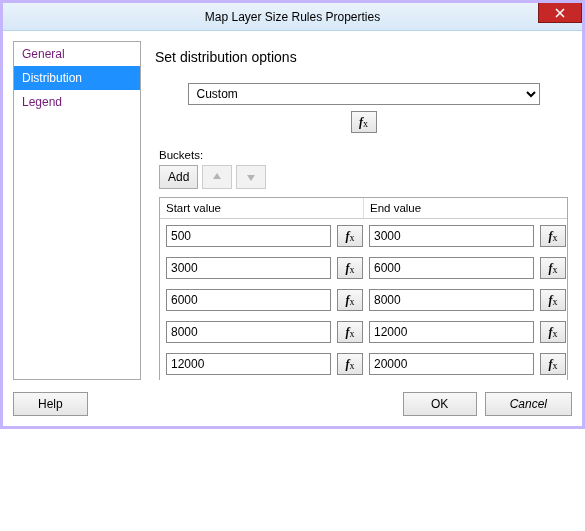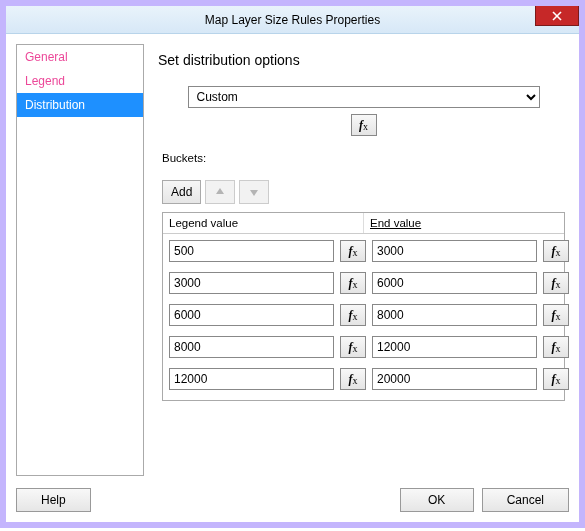--- a/index.html
+++ b/index.html
@@ -5,22 +5,22 @@
   * { box-sizing: border-box; }
   body {
     margin: 0;
     font-family: "Segoe UI", Tahoma, sans-serif;
     font-size: 12px;
     background: #fff;
     color: #000;
   }
   .window {
     width: 585px;
-    height: 528px;
-    border: 6px solid #c4b5fd;
+    height: 429px;
+    border: 3px solid #c4b5fd;
     display: flex;
     flex-direction: column;
     background: #fff;
   }
   .titlebar {
     height: 28px;
     background: linear-gradient(#e9f3fb, #d7e8f7);
     border-bottom: 1px solid #b8d4ea;
     display: flex;
     align-items: center;
@@ -57,21 +57,21 @@
   .sidebar {
     width: 128px;
     border: 1px solid #aaa;
     background: #fff;
     display: flex;
     flex-direction: column;
   }
   .side-item {
     padding: 5px 8px;
     cursor: default;
-    color: #ec4899;
+    color: #701a75;
   }
   .side-item.selected {
     background: #1e90ff;
     color: #fff;
   }
   .main {
     flex: 1;
     padding: 6px 4px 0 4px;
     display: flex;
     flex-direction: column;
@@ -113,21 +113,21 @@
     font-family: "Times New Roman", serif;
     font-style: italic;
     font-weight: bold;
     font-size: 12px;
     line-height: 1;
     cursor: default;
   }
   .fx-btn span:last-child { font-style: normal; font-size: 10px; font-weight: normal; position: relative; top: 2px; }
   .buckets-lbl {
     margin-top: 16px;
-    margin-bottom: 16px;
+    margin-bottom: 4px;
     font-size: 11.5px;
   }
   .toolbar {
     display: flex;
     gap: 4px;
     margin-bottom: 8px;
   }
   .tbtn {
     height: 24px;
     min-width: 30px;
@@ -151,21 +151,21 @@
     display: flex;
     border-bottom: 1px solid #ccc;
   }
   .th {
     flex: 1;
     padding: 4px 6px;
     font-size: 11.5px;
     border-right: 1px solid #ddd;
     background: #fff;
   }
-  .th:last-child { border-right: none; text-decoration: underline; }
+  .th:last-child { border-right: none; }
   .tbody { padding: 6px 6px; }
   .trow {
     display: flex;
     gap: 6px;
     margin-bottom: 10px;
   }
   .trow:last-child { margin-bottom: 4px; }
   .tcell {
     flex: 1;
     display: flex;
@@ -189,43 +189,43 @@
   .btn {
     height: 24px;
     min-width: 74px;
     border: 1px solid #999;
     background: linear-gradient(#f8f8f8,#e6e6e6);
     font: inherit;
     cursor: default;
     padding: 0 24px;
   }
   .footer-spacer { flex: 1; }
-  .footer .btn + .btn { margin-left: 8px; }
+  .footer .btn + .btn { margin-left: 8px; font-style: italic; }
 </style>
 </head>
 <body>
 
 <div class="window">
 
   <div class="titlebar">
     <div class="titlebar-title">Map Layer Size Rules Properties</div>
     <div class="close-btn">
       <svg viewBox="0 0 10 10">
         <line x1="1" y1="1" x2="9" y2="9" stroke="#fff" stroke-width="1.6"></line>
         <line x1="9" y1="1" x2="1" y2="9" stroke="#fff" stroke-width="1.6"></line>
       </svg>
     </div>
   </div>
 
   <div class="body-area">
 
     <div class="sidebar">
       <div class="side-item">General</div>
+      <div class="side-item selected">Distribution</div>
       <div class="side-item">Legend</div>
-      <div class="side-item selected">Distribution</div>
     </div>
 
     <div class="main">
       <div class="heading">Set distribution options</div>
 
       <div class="sub-area">
         <div class="row-dist">
           <select>
             <option>Custom</option>
           </select>
@@ -246,21 +246,21 @@
           </button>
           <button class="tbtn icon disabled">
             <svg viewBox="0 0 10 10">
                 <path d="M1 3 L9 3 L5 9 Z" fill="#b4b4b4"></path>
               </svg>
           </button>
         </div>
 
         <div class="table-box">
           <div class="thead">
-            <div class="th">Legend value</div>
+            <div class="th">Start value</div>
             <div class="th">End value</div>
           </div>
           <div class="tbody" id="tbody">
               <div class="trow">
                 <div class="tcell">
                   <input class="tinput" value="500" style="">
                   <div class="fx-btn">
                     <span>f</span>
                     <span>x</span>
                   </div>

